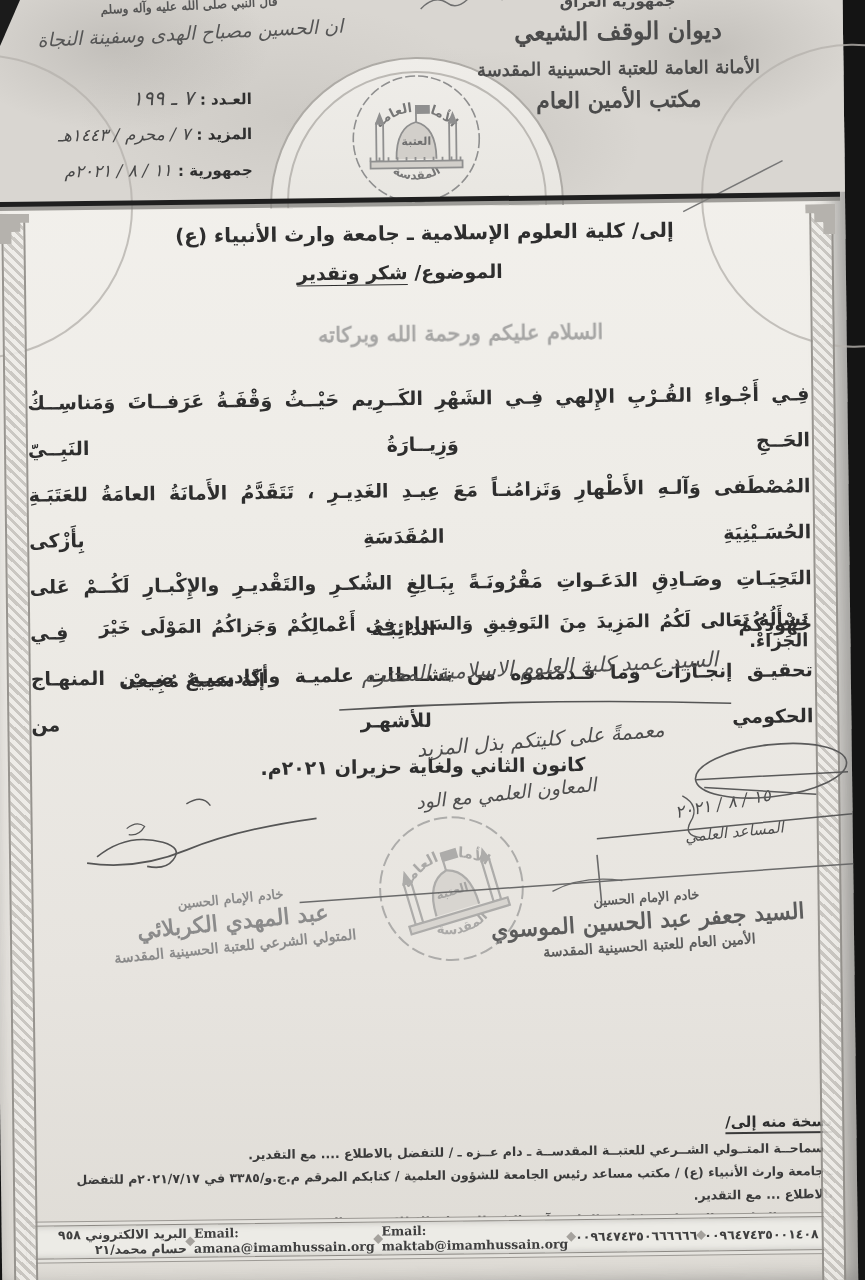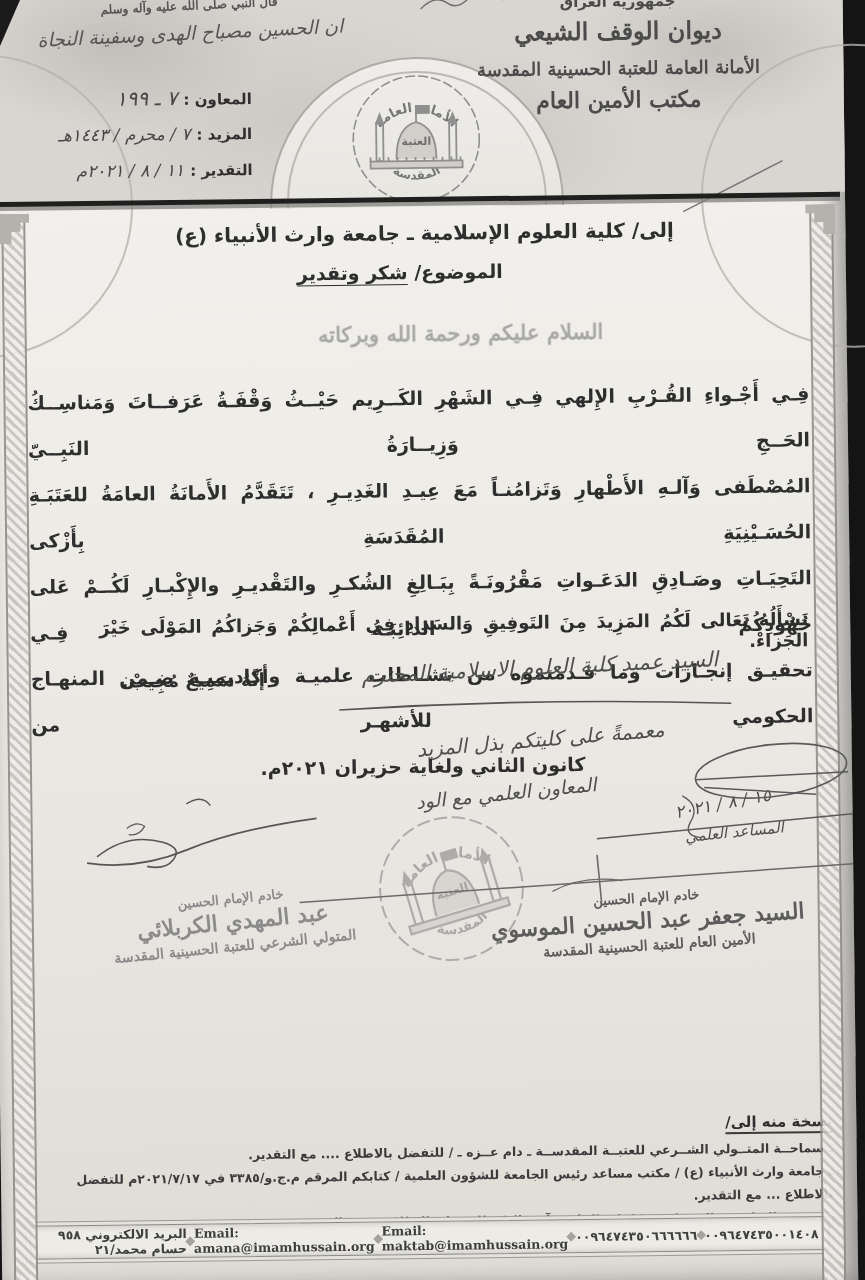--- a/index.html
+++ b/index.html
@@ -133,29 +133,29 @@
         <div class="l3">الأمانة العامة للعتبة الحسينية المقدسة</div>
         <div class="l4">مكتب الأمين العام</div>
       </div>
 
       <div class="hdr-left">
         <div class="intro">قال النبي صلى الله عليه وآله وسلم</div>
         <div class="had">ان الحسين مصباح الهدى وسفينة النجاة</div>
       </div>
 
       <div class="f-row" style="top:92px;">
-        <span class="f-label">المعاون :</span>
+        <span class="f-label">العـدد :</span>
         <span class="f-value" style="font-size:20px;text-align:center;">٧ ـ ١٩٩</span>
       </div>
       <div class="f-row" style="top:130px;">
         <span class="f-label">المزيد :</span>
         <span class="f-value">٧ / محرم / ١٤٤٣هـ</span>
       </div>
       <div class="f-row" style="top:166px;">
-        <span class="f-label">التقدير :</span>
+        <span class="f-label">جمهورية :</span>
         <span class="f-value">١١ / ٨ / ٢٠٢١م</span>
       </div>
 
       <svg class="strokes" style="top:0;left:430px;" width="90" height="26">
         <path d="M4,18 q14,-14 26,-6 q10,8 22,-4 q12,-10 34,2" stroke="#6f6f6f" stroke-width="1.4" fill="none"></path>
       </svg>
     </div>
 
     <div class="rule"></div>
 

